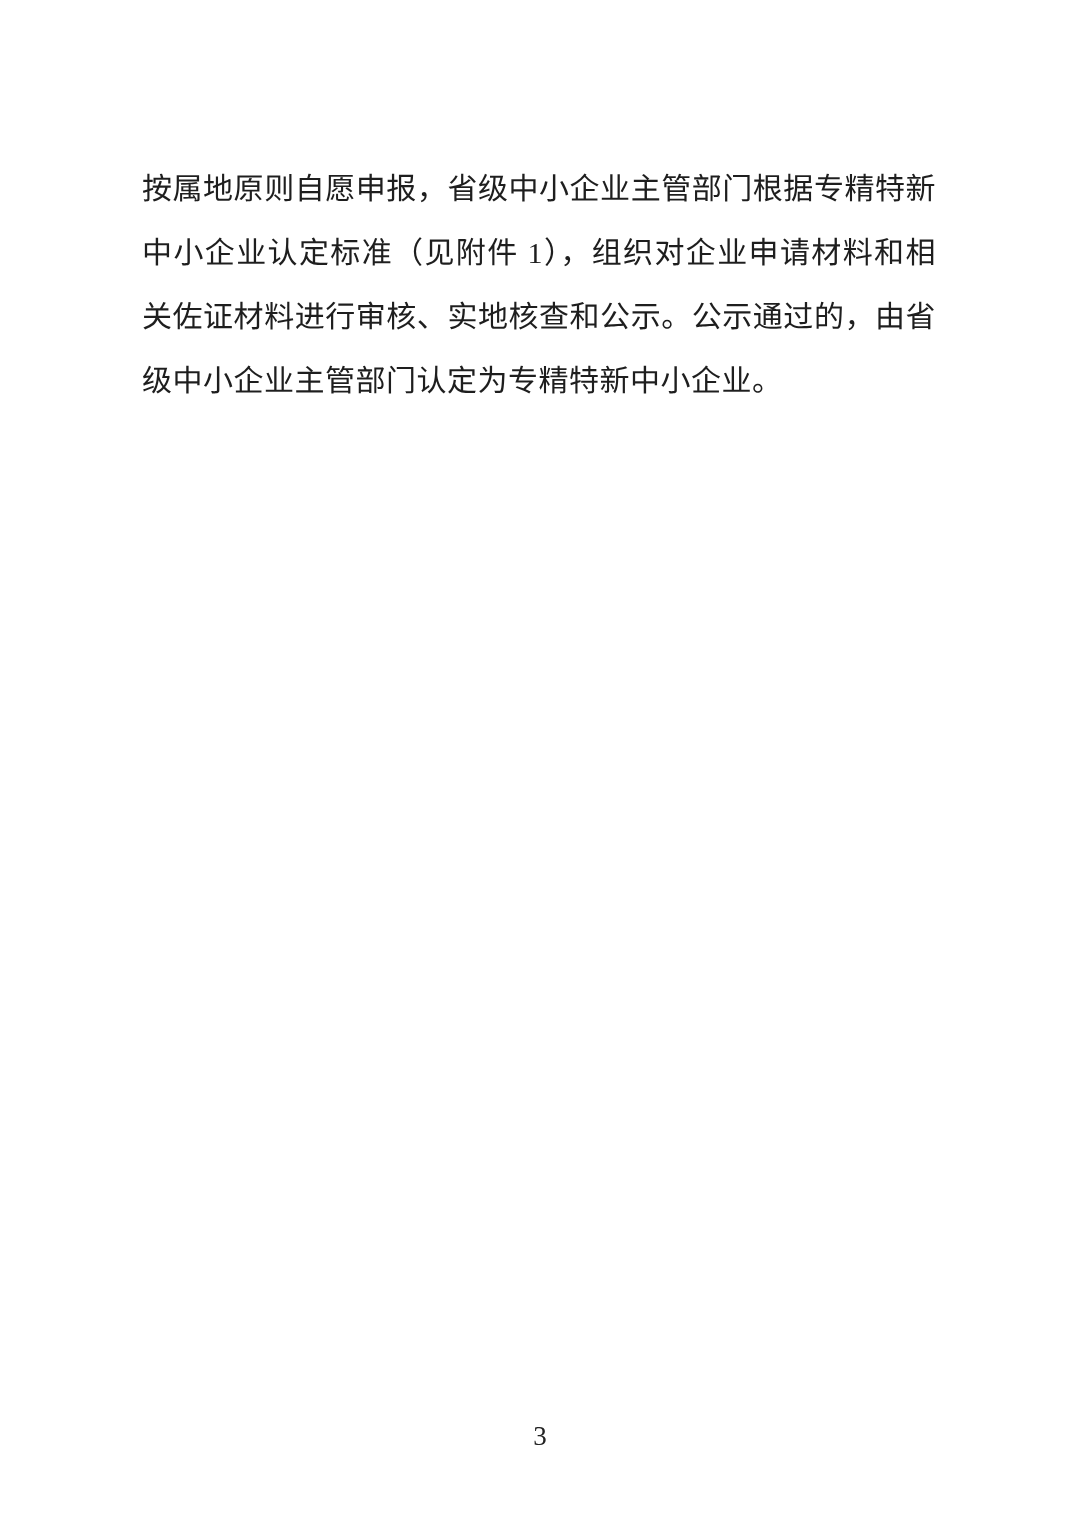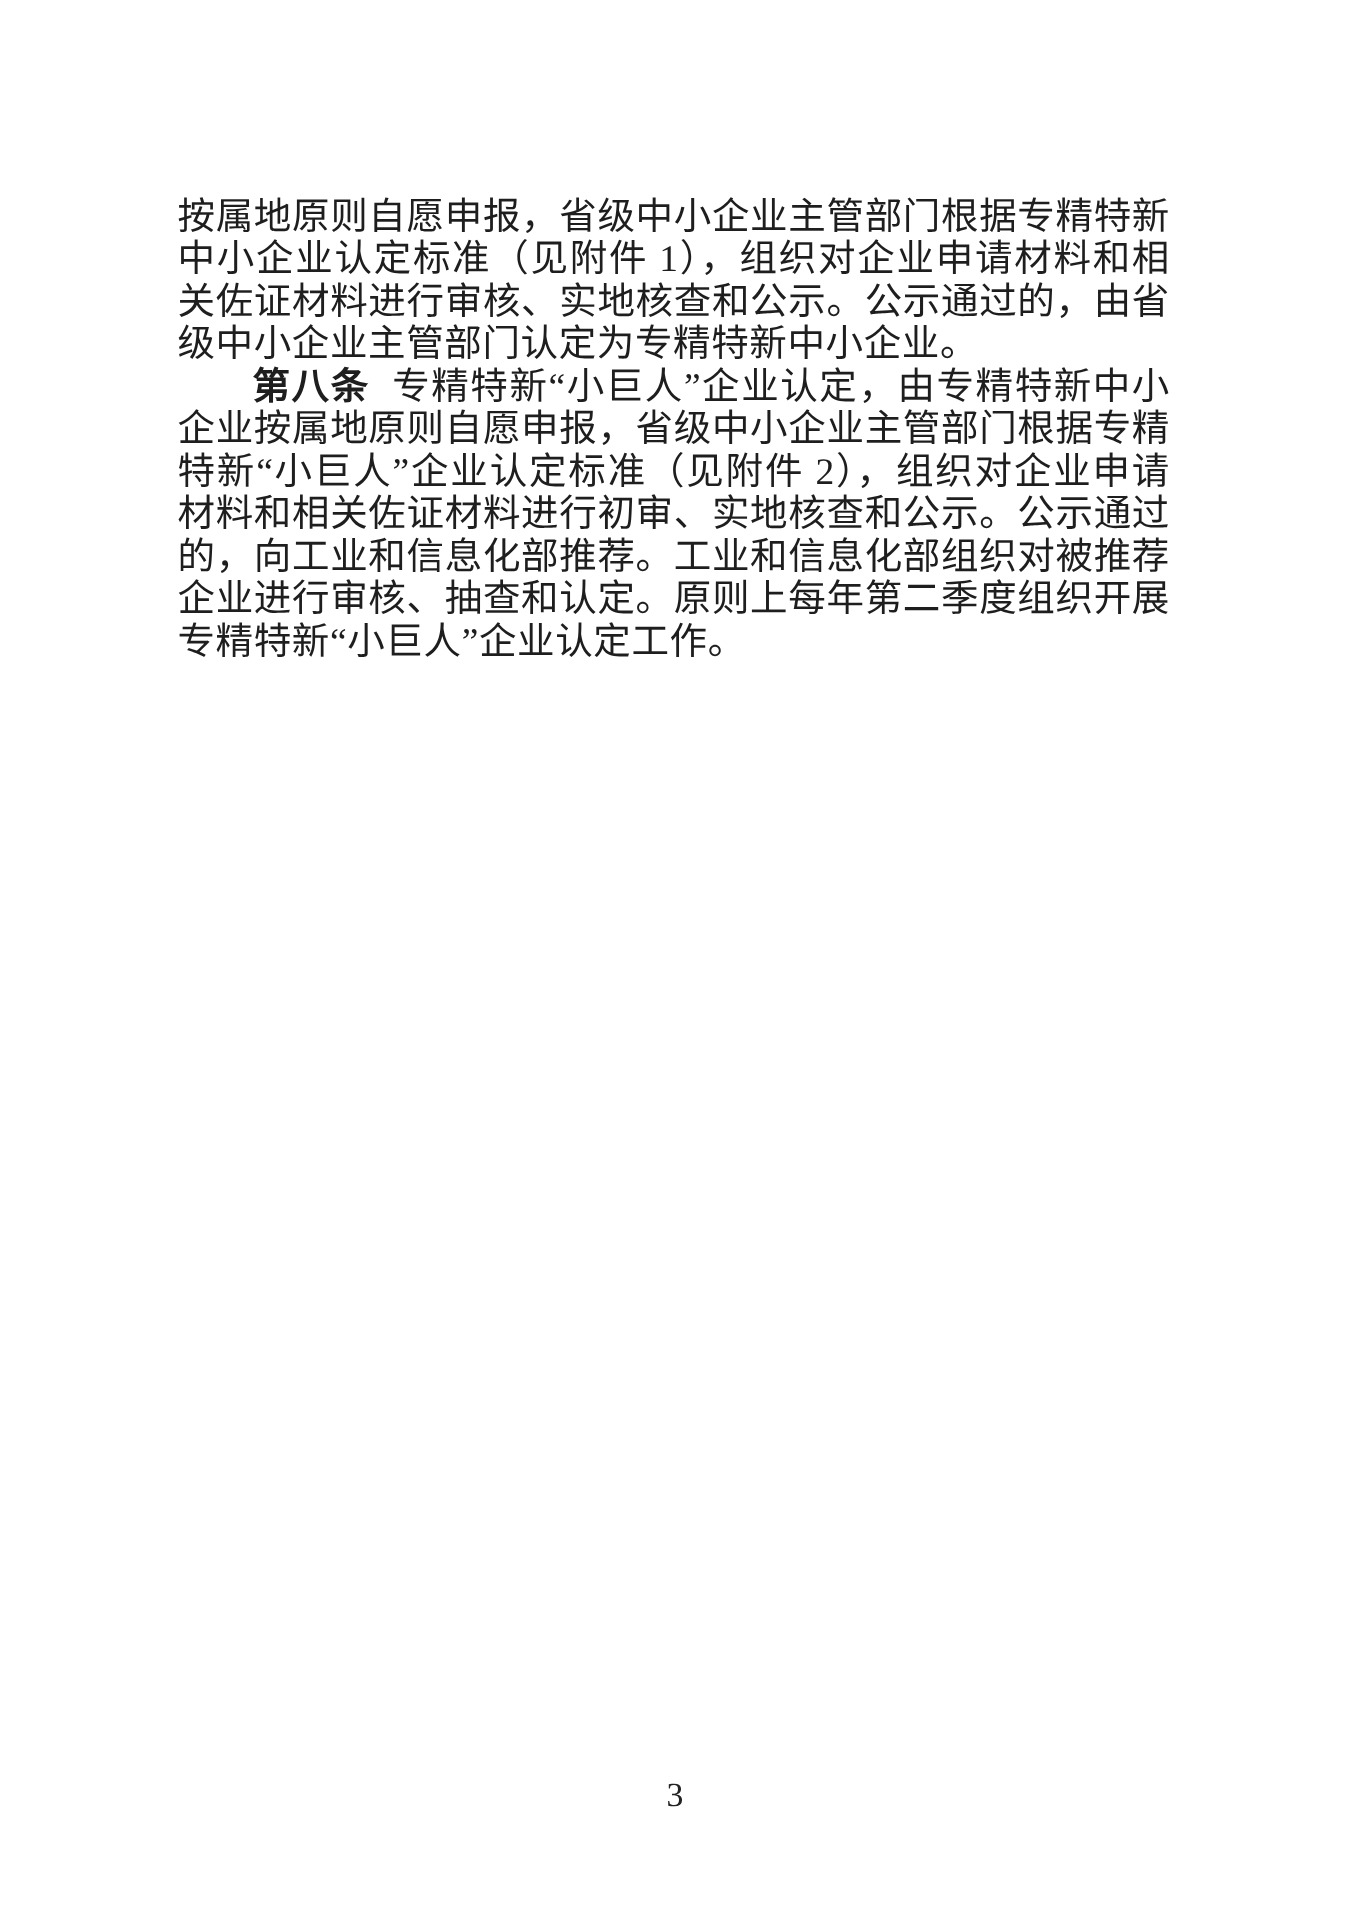--- a/index.html
+++ b/index.html
@@ -20,21 +20,21 @@
     position: absolute;
     inset: 0;
     background: #ffffff;
   }
   .content {
     position: absolute;
     left: 142px;
     top: 157px;
     width: 794px;
     font-size: 30px;
-    line-height: 34px;
+    line-height: 64px;
     text-align: justify;
     text-align-last: left;
     letter-spacing: 0.5px;
   }
   .para {
     margin: 0;
     padding: 0;
   }
   .para.indent {
     text-indent: 2em;
@@ -56,21 +56,20 @@
 </style>
 </head>
 <body>
 
 <div class="page">
 
   <main class="content">
 
     <p class="para"><span>按属地原则自愿申报，省级中小企业主管部门根据专精特新中小企业认定标准（见附件 1），组织对企业申请材料和相关佐证材料进行审核、实地核查和公示。公示通过的，由省级中小企业主管部门认定为专精特新中小企业。</span></p>
 
-    <p class="para indent"><b class="article-heading">第八条</b><span>专精特新“小巨人”企业认定，由专精特新中小企业按属地原则自愿申报，省级中小企业主管部门根据专精特新“小巨人”企业认定标准（见附件 2），组织对企业申请材料和相关佐证材料进行初审、实地核查和公示。公示通过的，向工业和信息化部推荐。工业和信息化部组织对被推荐企业进行审核、抽查和认定。原则上每年第二季度组织开展专精特新“小巨人”企业认定工作。</span></p>
 
 
 
   </main>
 
   <footer class="footer">
     <span>3</span>
   </footer>
 
 </div>

